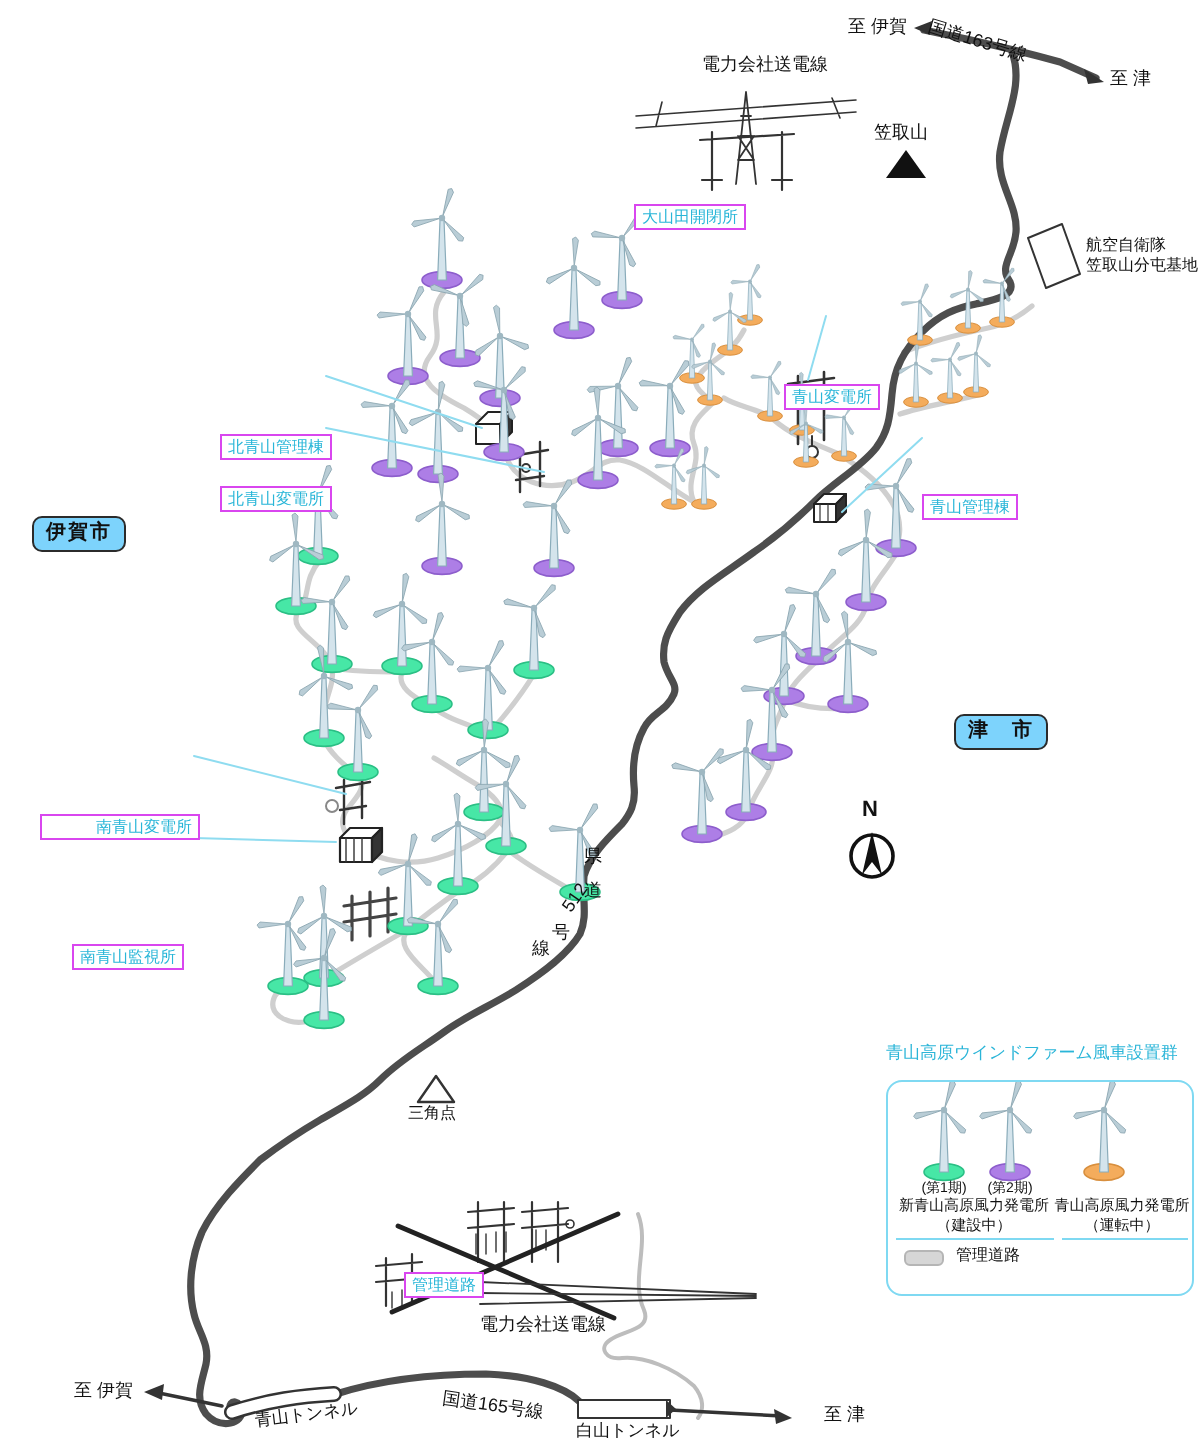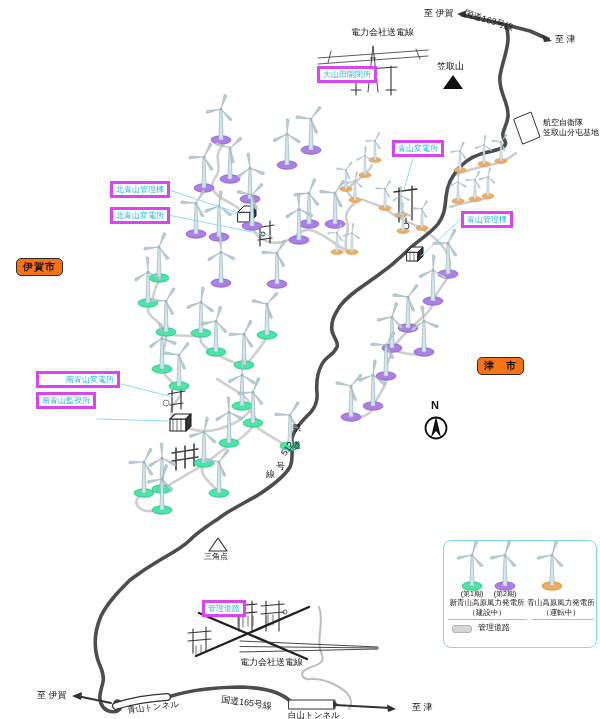--- a/index.html
+++ b/index.html
@@ -1,22 +1,22 @@
 <!DOCTYPE html>
 <html><head>
 <meta charset="utf-8">
 <style>
   html,body{margin:0;padding:0;background:#fff;}
   #stage{position:relative;width:600px;height:719px;background:#fff;overflow:hidden;
          font-family:"Liberation Sans",sans-serif;}
   #map-svg{position:absolute;left:0;top:0;}
   .lbl{position:absolute;white-space:nowrap;line-height:1.15;color:#111;}
-  .lbl-fac{border:3px solid #d946ef;color:#29b6d8;background:#fff;padding:1px 3px;font-size:8px;}
+  .lbl-fac{border:1px solid #d946ef;color:#29b6d8;background:#fff;padding:1px 3px;font-size:8px;margin-top:36px;}
   .lbl-city{border:1.4px solid #2b2b2b;border-radius:5px;padding:2px 6px;font-size:10px;
-            font-weight:bold;letter-spacing:1px;background:#f97316;}
+            font-weight:bold;letter-spacing:1px;background:#7dd3fc;}
   .lbl-plain{font-size:9px;}
   .legend-title{position:absolute;left:443px;top:521px;font-size:8.5px;color:#2ab5d8;white-space:nowrap;}
   .legend-box{position:absolute;left:443px;top:540px;width:152px;height:106px;
               border:1.5px solid #7fd9f2;border-radius:8px;}
   .legend-text{position:absolute;font-size:7.5px;color:#111;white-space:nowrap;transform:translateX(-50%);}
   .legend-phase{position:absolute;font-size:7px;color:#111;white-space:nowrap;transform:translateX(-50%);}
   .legend-underline{position:absolute;height:1px;background:#7fd9f2;}
   .legend-swatch{position:absolute;left:452px;top:625px;width:18px;height:6px;border-radius:3px;
                  background:#d6d6d6;border:1px solid #b5b5b5;}
   .legend-road-label{position:absolute;left:478px;top:622px;font-size:8px;color:#111;white-space:nowrap;}
@@ -681,26 +681,26 @@
       <path d="M163,214 L272,236" fill="none" stroke="#8fdcf0" stroke-width="1" stroke-linecap="round" stroke-linejoin="round"></path>
       <path d="M413,158 L404,190" fill="none" stroke="#8fdcf0" stroke-width="1" stroke-linecap="round" stroke-linejoin="round"></path>
       <path d="M461,219 L421,256" fill="none" stroke="#8fdcf0" stroke-width="1" stroke-linecap="round" stroke-linejoin="round"></path>
       <path d="M97,378 L173,397" fill="none" stroke="#8fdcf0" stroke-width="1" stroke-linecap="round" stroke-linejoin="round"></path>
       <path d="M97,419 L168,421" fill="none" stroke="#8fdcf0" stroke-width="1" stroke-linecap="round" stroke-linejoin="round"></path>
     </svg>
   <div id="labels-layer">
       <div class="lbl lbl-city" style="left: 16px; top: 258px;">伊賀市</div>
       <div class="lbl lbl-city" style="left: 477px; top: 357px;">津　市</div>
       <div class="lbl lbl-fac" style="left: 317px; top: 66px;">大山田開閉所</div>
-      <div class="lbl lbl-fac" style="left: 392px; top: 140px;">青山変電所</div>
+      <div class="lbl lbl-fac" style="left: 392px; top: 156px;">青山変電所</div>
       <div class="lbl lbl-fac" style="left: 110px; top: 181px;">北青山管理棟</div>
       <div class="lbl lbl-fac" style="left: 110px; top: 207px;">北青山変電所</div>
       <div class="lbl lbl-fac" style="left: 461px; top: 211px;">青山管理棟</div>
-      <div class="lbl lbl-fac" style="left: 36px; top: 371px; padding-left: 27px;">南青山変電所</div>
-      <div class="lbl lbl-fac" style="left: 36px; top: 392px;">南青山監視所</div>
+      <div class="lbl lbl-fac" style="left: 20px; top: 371px; padding-left: 27px;">南青山変電所</div>
+      <div class="lbl lbl-fac" style="left: 36px; top: 436px;">南青山監視所</div>
       <div class="lbl lbl-fac" style="left: 202px; top: 600px;">管理道路</div>
       <div class="lbl lbl-plain" style="left: 424px; top: 8px; font-size: 9px;">至 伊賀</div>
       <div class="lbl lbl-plain" style="left: 466px; top: 8px; font-size: 9px; transform: rotate(17deg); transform-origin: left top;">国道163号線</div>
       <div class="lbl lbl-plain" style="left: 555px; top: 34px; font-size: 9px;">至 津</div>
       <div class="lbl lbl-plain" style="left: 351px; top: 27px; font-size: 9px;">電力会社送電線</div>
       <div class="lbl lbl-plain" style="left: 437px; top: 61px; font-size: 9px;">笠取山</div>
       <div class="lbl lbl-plain" style="left: 543px; top: 118px; font-size: 8px;">航空自衛隊</div>
       <div class="lbl lbl-plain" style="left: 543px; top: 128px; font-size: 8px; text-align: center;">笠取山分屯基地</div>
       <div class="lbl lbl-plain" style="left: 292px; top: 423px; font-size: 9px;">県</div>
       <div class="lbl lbl-plain" style="left: 292px; top: 440px; font-size: 9px;">道</div>
@@ -710,20 +710,21 @@
       <div class="lbl lbl-plain" style="left: 431px; top: 399px; font-size: 11px; font-weight: bold;">N</div>
       <div class="lbl lbl-plain" style="left: 204px; top: 552px; font-size: 8px;">三角点</div>
       <div class="lbl lbl-plain" style="left: 240px; top: 657px; font-size: 9px;">電力会社送電線</div>
       <div class="lbl lbl-plain" style="left: 37px; top: 690px; font-size: 9px;">至 伊賀</div>
       <div class="lbl lbl-plain" style="left: 127px; top: 706px; font-size: 8.5px; transform: rotate(-7deg); transform-origin: left top;">青山トンネル</div>
       <div class="lbl lbl-plain" style="left: 222px; top: 694px; font-size: 9px; transform: rotate(8deg); transform-origin: left top;">国道165号線</div>
       <div class="lbl lbl-plain" style="left: 288px; top: 711px; font-size: 8.5px;">白山トンネル</div>
       <div class="lbl lbl-plain" style="left: 412px; top: 702px; font-size: 9px;">至 津</div>
     </div>
 
+  <div class="legend-title">青山高原ウインドファーム風車設置群</div>
   <div class="legend-box"></div>
   <div class="legend-phase" style="left:472px;top:589px;">(第1期)</div>
   <div class="legend-phase" style="left:505px;top:589px;">(第2期)</div>
   <div class="legend-text" style="left:487px;top:598px;">新青山高原風力発電所</div>
   <div class="legend-text" style="left:487px;top:608px;">（建設中）</div>
   <div class="legend-text" style="left:561px;top:598px;font-family:Liberation Serif, serif;">青山高原風力発電所</div>
   <div class="legend-text" style="left:561px;top:608px;">（運転中）</div>
   <div class="legend-underline" style="left:448px;top:619px;width:79px;"></div>
   <div class="legend-underline" style="left:531px;top:619px;width:63px;"></div>
   <div class="legend-swatch"></div>

